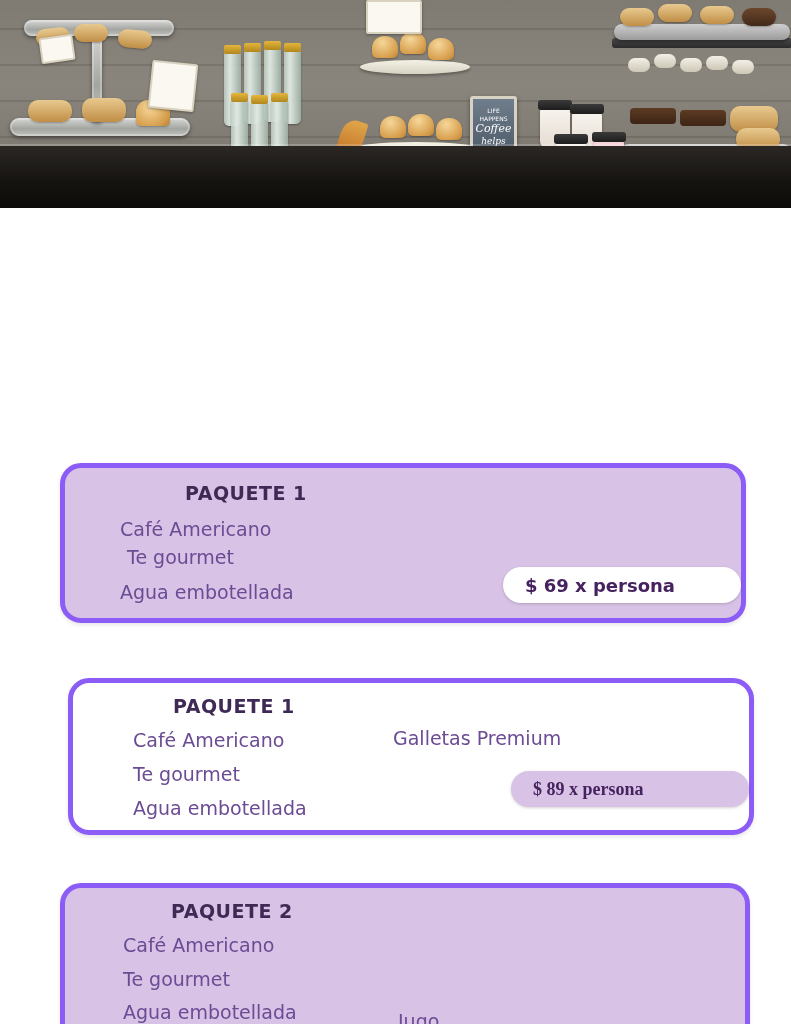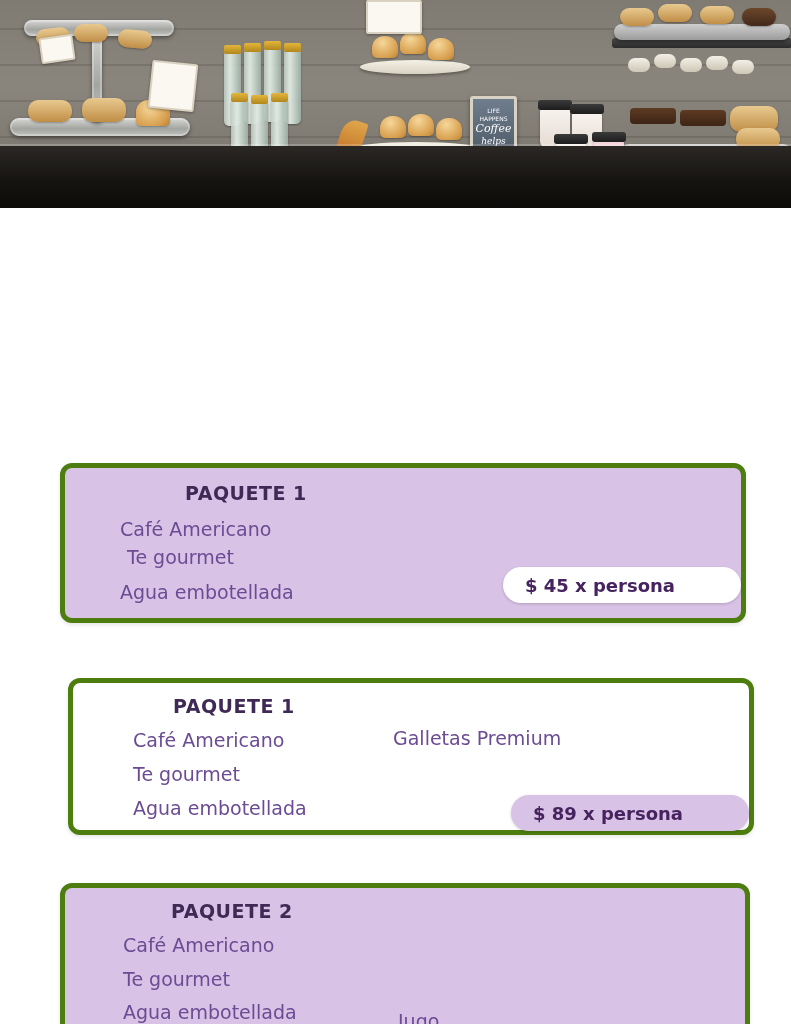--- a/index.html
+++ b/index.html
@@ -131,22 +131,22 @@
   .rack {
     background: linear-gradient(180deg,#4a4a4a,#2b2b2b);
     border-radius: 3px;
   }
 
   
   .packages { position: relative; padding: 0; }
 
   .pkg {
     position: absolute;
-    border-radius: 12px;
-    border: 5px solid #4d7c0f;
+    border-radius: 21px;
+    border: 5px solid #8b5cf6;
     box-shadow: 0 2px 4px rgba(0,0,0,.10);
   }
   .pkg.filled { background: #d8c2e6; }
   .pkg.white  { background: #ffffff; }
 
   .pkg-title {
     position: absolute;
     font-family: "DejaVu Sans", sans-serif;
     font-weight: bold;
     font-size: 19px;
@@ -290,32 +290,32 @@
   </div>
 
   <div class="packages">
 
     <div class="pkg filled" style="left:60px; top:255px; width:686px; height:160px;">
       <div class="pkg-title" style="left:120px; top:14px;">PAQUETE 1</div>
       <div class="item" style="left:55px; top:50px;">Café Americano</div>
       <div class="item" style="left:62px; top:78px;">Te gourmet</div>
       <div class="item" style="left:55px; top:113px;">Agua embotellada</div>
       <div class="price-pill on-purple" style="left:438px; top:99px; width:238px;">
-        <span>$ 45 x persona</span>
+        <span>$ 69 x persona</span>
         <span class="knob"></span>
       </div>
     </div>
 
     <div class="pkg white" style="left:68px; top:470px; width:686px; height:157px;">
       <div class="pkg-title" style="left:100px; top:12px;">PAQUETE 1</div>
       <div class="item" style="left:60px; top:46px;">Café Americano</div>
       <div class="item" style="left:60px; top:80px;">Te gourmet</div>
       <div class="item" style="left:60px; top:114px;">Agua embotellada</div>
       <div class="item" style="left:320px; top:44px;">Galletas Premium</div>
-      <div class="price-pill on-white" style="left:438px; top:112px; width:238px;">
+      <div class="price-pill on-white" style="left:438px; top:88px; width:238px;font-family:Liberation Serif, serif;">
         <span>$ 89 x persona</span>
         <span class="knob"></span>
       </div>
     </div>
 
     <div class="pkg filled" style="left:60px; top:675px; width:690px; height:210px;">
       <div class="pkg-title" style="left:106px; top:12px;">PAQUETE 2</div>
       <div class="item" style="left:58px; top:46px;">Café Americano</div>
       <div class="item" style="left:58px; top:80px;">Te gourmet</div>
       <div class="item" style="left:58px; top:113px;">Agua embotellada</div>

